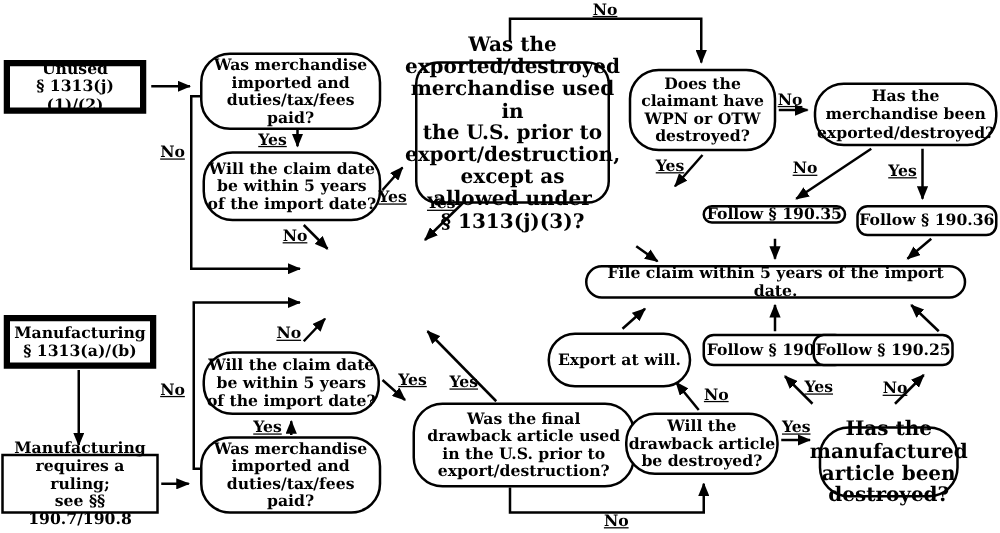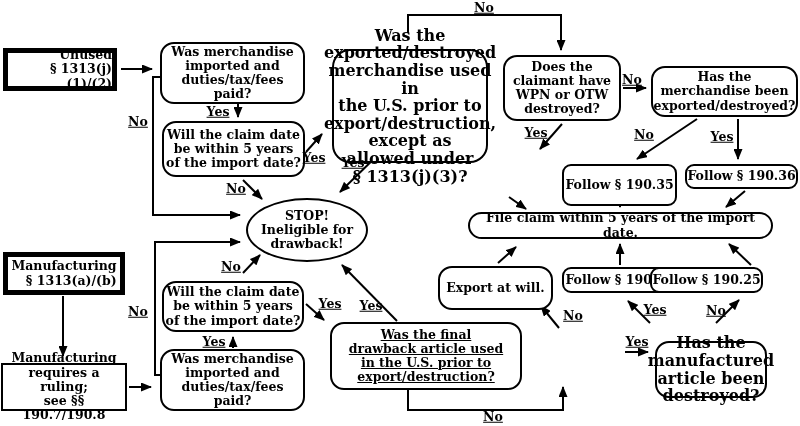--- a/index.html
+++ b/index.html
@@ -9,24 +9,24 @@
     overflow:hidden;
   }
   .stage svg.edges { position:absolute; left:0; top:0; z-index:1; }
   .node {
     position:absolute; box-sizing:border-box; z-index:2;
     border:2px solid #000; background:#ffffff;
     display:flex; align-items:center; justify-content:center;
     text-align:center; white-space:pre-line;
     font-size:12.5px; line-height:1.14;
   }
-  .rounded    { border-radius:14px; }
+  .rounded    { border-radius:24px; }
   .rounded-sm { border-radius:9px; }
   .rounded-lg { border-radius:18px; }
-  .thick      { border-width:5px; border-radius:0;text-align:right; }
+  .thick      { border-width:5px; border-radius:0; }
   .square     { border-radius:0; }
   .ellipse    { border-radius:50%; }
   .dense      { font-size:16px; line-height:1.1;margin-top:16px; }
   .elabel {
     position:absolute; z-index:3; transform:translate(-50%,-50%);
     font-size:12.5px; line-height:1; white-space:nowrap;text-decoration:underline;
   }
 </style>
 </head>
 <body>
@@ -96,57 +96,57 @@
   <div class="node rounded" style="left:503px; top:55px; width:118px; height:66px;">Does the
 claimant have
 WPN or OTW
 destroyed?</div>
 
   <div class="node rounded" style="left:651px; top:66px; width:147px; height:51px;">Has the
 merchandise been
 exported/destroyed?</div>
 
 
-  <div class="node rounded-sm" style="left:562px; top:164px; width:115px; height:42px;text-align:right;">Follow § 190.35</div>
+  <div class="node rounded-sm" style="left:562px; top:164px; width:115px; height:15px;text-align:right;">Follow § 190.35</div>
 
   <div class="node rounded-sm" style="left:685px; top:164px; width:113px; height:25px;">Follow § 190.36</div>
 
   <div class="node rounded" style="left:468px; top:212px; width:305px; height:27px;">File claim within 5 years of the import date.</div>
 
   <div class="node rounded" style="left:438px; top:266px; width:115px; height:44px;">Export at will.</div>
 
   <div class="node rounded-sm" style="left:562px; top:267px; width:115px; height:26px;">Follow § 190.36</div>
 
   <div class="node rounded-sm" style="left:650px; top:267px; width:113px; height:26px;">Follow § 190.25</div>
 
-  <div class="node ellipse" style="left:246px; top:198px; width:122px; height:64px;">STOP!
-Ineligible for
-drawback!</div>
 
   <div class="node thick" style="left:3px; top:252px; width:122px; height:43px;">Manufacturing
 § 1313(a)/(b)</div>
 
   <div class="node square" style="left:1px; top:363px; width:126px; height:48px;">Manufacturing
 requires a ruling;
 see §§ 190.7/190.8</div>
 
   <div class="node rounded" style="left:162px; top:281px; width:142px; height:51px;">Will the claim date
 be within 5 years
 of the import date?</div>
 
   <div class="node rounded" style="left:160px; top:349px; width:145px; height:62px;">Was merchandise
 imported and
 duties/tax/fees
 paid?</div>
 
-  <div class="node rounded" style="left:330px; top:322px; width:192px; height:68px;text-decoration:underline;">Was the final
+  <div class="node rounded" style="left:330px; top:322px; width:178px; height:68px;">Was the final
 drawback article used
 in the U.S. prior to
 export/destruction?</div>
 
+  <div class="node rounded" style="left:500px; top:330px; width:123px; height:50px;">Will the
+drawback article
+be destroyed?</div>
 
   <div class="node rounded dense" style="left:655px; top:325px; width:112px; height:57px;">Has the
 manufactured
 article been
 destroyed?</div>
 
   <div class="elabel" style="left:484px; top:8px;">No</div>
   <div class="elabel" style="left:138px; top:122px;">No</div>
   <div class="elabel" style="left:218px; top:112px;">Yes</div>
   <div class="elabel" style="left:314px; top:158px;">Yes</div>

